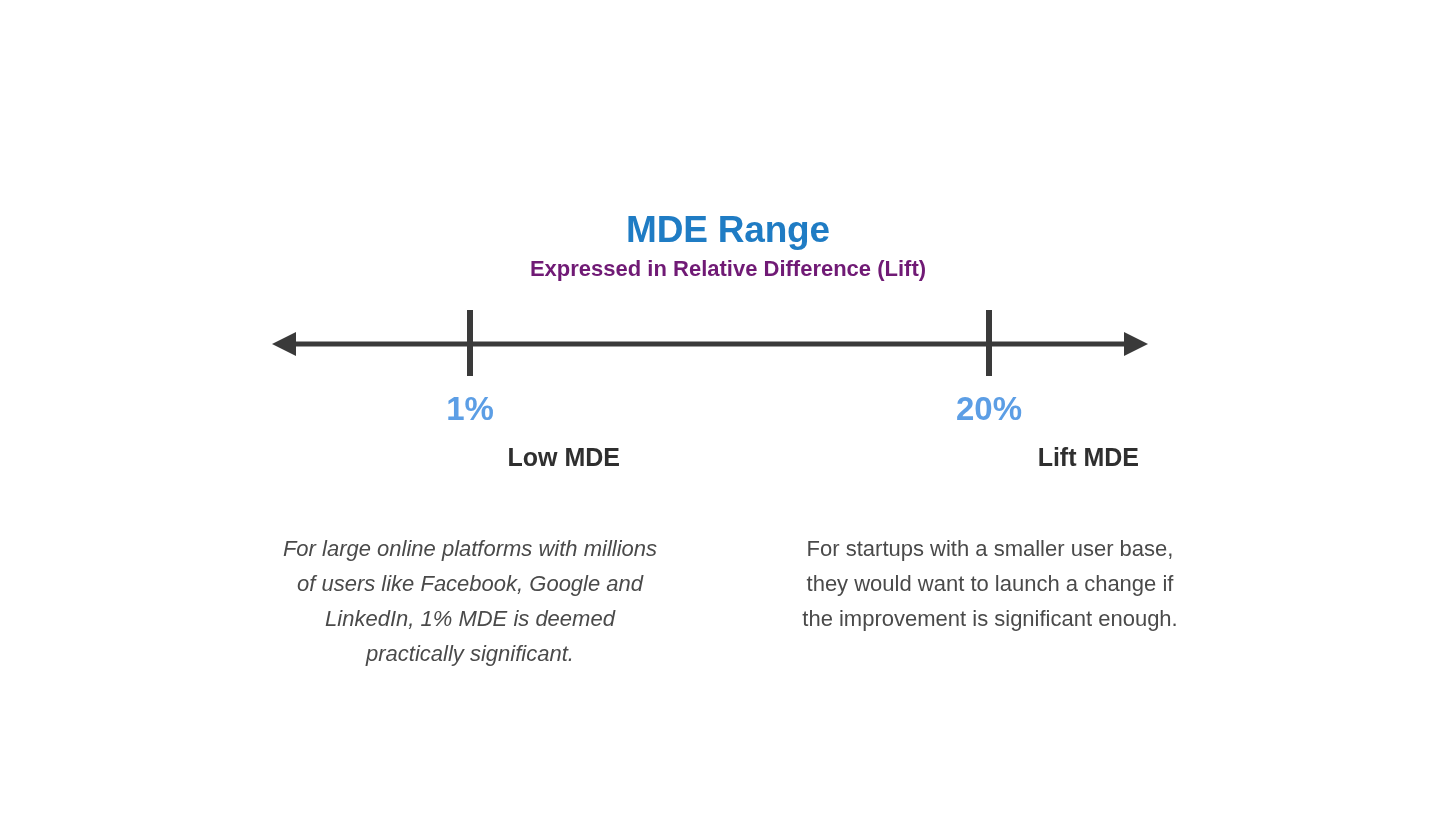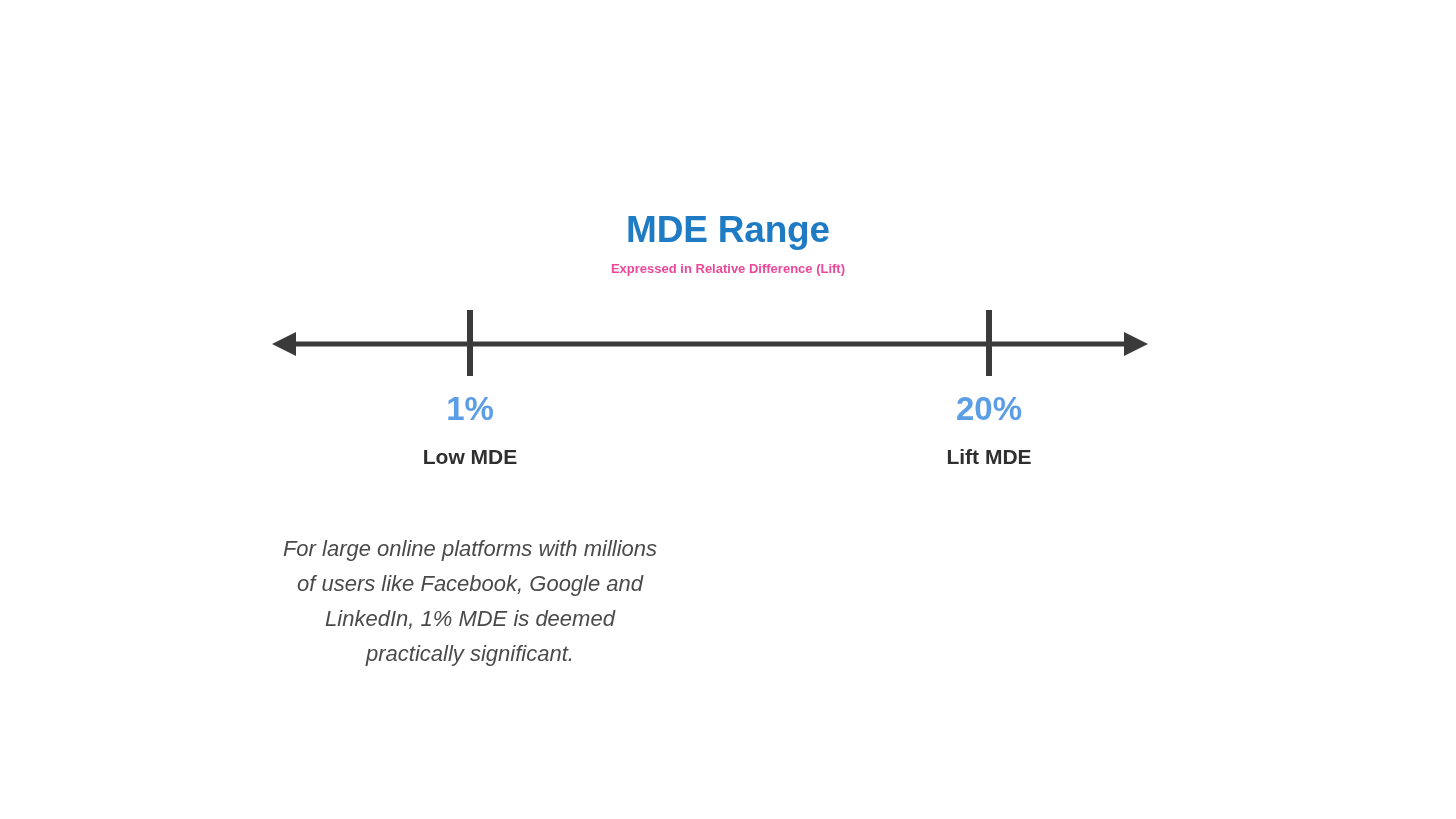--- a/index.html
+++ b/index.html
@@ -33,23 +33,23 @@
   }
   .chart-title {
     font-size: 37px;
     font-weight: bold;
     color: #1F7CC4;
     letter-spacing: -0.2px;
     line-height: 46px;
     margin: 0;
   }
   .chart-subtitle {
-    font-size: 13px;
+    font-size: 22px;
     font-weight: bold;
-    color: #ec4899;
+    color: #701a75;
     line-height: 24px;
     margin: 0;
     padding-top: 4px;
   }
 
   
   .axis-wrap {
     position: absolute;
     left: 260px;
     top: 300px;
@@ -71,26 +71,27 @@
   .marker-label.right { left: 839px; }   
 
   .pct {
     font-size: 33px;
     font-weight: bold;
     color: #5C9EE5;
     line-height: 42px;
     margin: 0;
   }
   .mde-name {
-    font-size: 21px;
+    font-size: 25px;
     font-weight: bold;
     color: #2F2F2F;
     line-height: 32px;
     margin: 0;
     padding-top: 11px;
+    text-align: right;
   }
 
   
   .desc {
     position: absolute;
     top: 531px;
     width: 390px;
     text-align: center;
     font-size: 22px;
     font-weight: normal;
@@ -130,14 +131,15 @@
     <div class="mde-name">Low MDE</div>
   </div>
 
   <div class="marker-label right">
     <div class="pct">20%</div>
     <div class="mde-name">Lift MDE</div>
   </div>
 
   <div class="desc left">For large online platforms with millions of users like Facebook, Google and LinkedIn, 1% MDE is deemed practically significant.</div>
 
+  <div class="desc right">For startups with a smaller user base, they would want to launch a change if the improvement is significant enough.</div>
 
 </div>
 
 </body></html>

